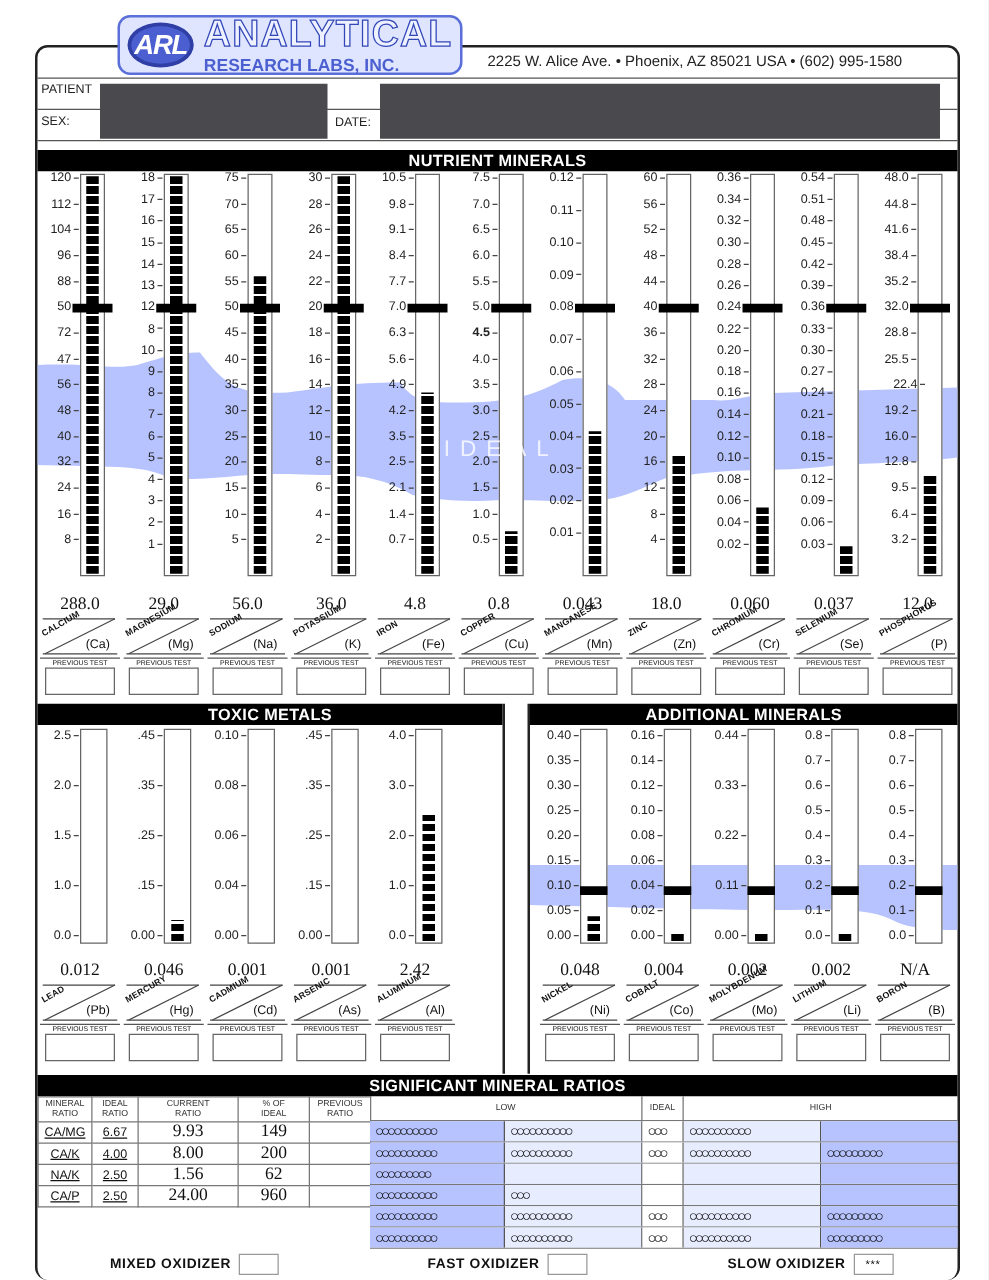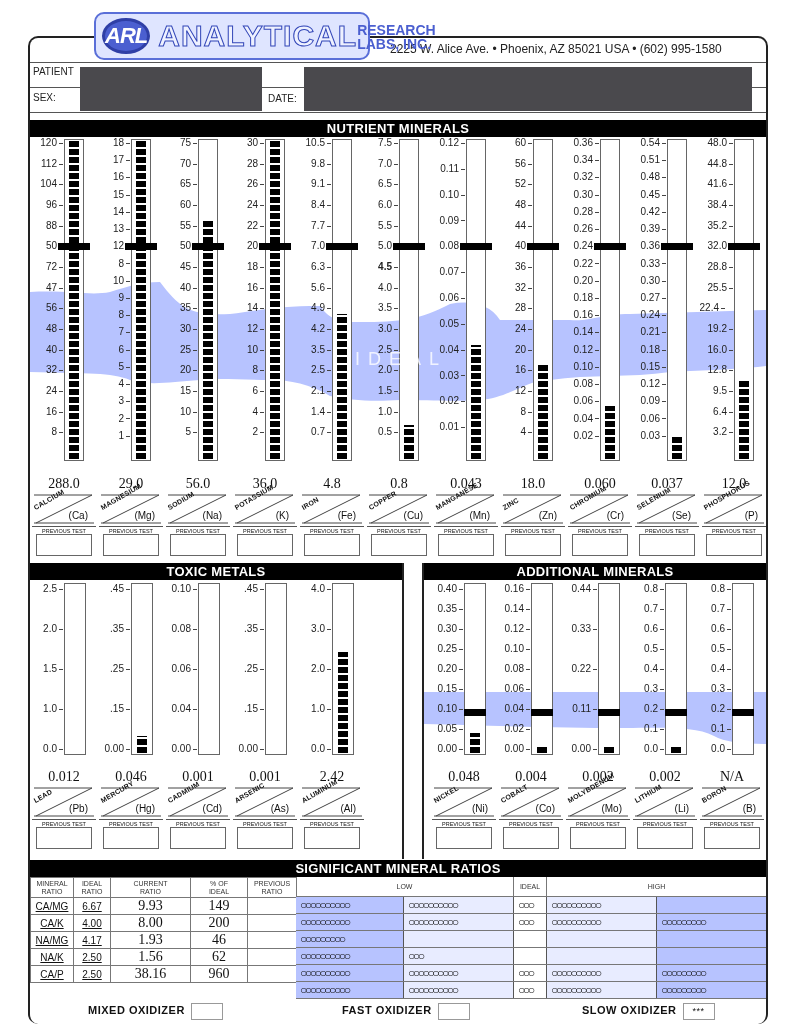--- a/index.html
+++ b/index.html
@@ -5,21 +5,21 @@
   * { box-sizing: border-box; margin: 0; padding: 0; }
   html, body { width: 791px; height: 1024px; background: #fff; overflow: hidden; }
   body { font-family: "Liberation Sans", sans-serif; color: #111; position: relative; }
 
   .logo { position: absolute; left: 94px; top: 12px; width: 276px; height: 48px;
           border: 2px solid #5a6fd8; border-radius: 10px; background: #dfe5ff;
           display: flex; align-items: center; padding: 0 6px; z-index: 3; }
   .logo-oval { width: 82px; height: 36px; border-radius: 50%; background: #4b5fd0;
                border: 3px solid #2f3fa6; display: flex; align-items: center; justify-content: center;
                color: #fff; font-weight: bold; font-style: italic; font-size: 22px; letter-spacing: -1px; }
-  .logo-text { margin-left: 8px; display: flex; line-height: 1; }
+  .logo-text { margin-left: 8px; display: flex; flex-direction: column; line-height: 1; }
   .logo-main { color: #5a6fd8; font-size: 30px; font-weight: bold; letter-spacing: 1px;
                -webkit-text-stroke: 1px #3246b8; color: #eef1ff; }
   .logo-sub { color: #4b5fd0; font-size: 14px; font-weight: bold; margin-top: 2px; }
 
   .frame { position: absolute; left: 28px; top: 36px; width: 740px; height: 988px;
            border: 2px solid #222; border-radius: 10px; border-bottom: none; }
   .address { position: absolute; left: 390px; top: 42px; font-size: 12px; color: #222; }
 
   .hdr-row { position: absolute; left: 30px; width: 736px; border-top: 1px solid #555; font-size: 10px; }
   .hdr-label { position: absolute; font-size: 10px; color: #222; }
@@ -305,21 +305,21 @@
     <div class="gauge" style="left: 700px; top: 139px; width: 67px; height: 322px;">
       <div class="tube" style="left: 34px; top: 0px; width: 20px; height: 322px;"></div>
       <div class="tick" style="top: -2px; right: 34px;">48.0</div>
       <div class="tick" style="top: 18.6667px; right: 34px;">44.8</div>
       <div class="tick" style="top: 39.3333px; right: 34px;">41.6</div>
       <div class="tick" style="top: 60px; right: 34px;">38.4</div>
       <div class="tick" style="top: 80.6667px; right: 34px;">35.2</div>
       <div class="tick" style="top: 101.333px; right: 34px;">32.0</div>
       <div class="tick" style="top: 122px; right: 34px;">28.8</div>
       <div class="tick" style="top: 142.667px; right: 34px;">25.5</div>
-      <div class="tick" style="top: 163.333px; right: 42px;">22.4</div>
+      <div class="tick" style="top: 163.333px; right: 27px;">22.4</div>
       <div class="tick" style="top: 184px; right: 34px;">19.2</div>
       <div class="tick" style="top: 204.667px; right: 34px;">16.0</div>
       <div class="tick" style="top: 225.333px; right: 34px;">12.8</div>
       <div class="tick" style="top: 246px; right: 34px;">9.5</div>
       <div class="tick" style="top: 266.667px; right: 34px;">6.4</div>
       <div class="tick" style="top: 287.333px; right: 34px;">3.2</div>
       <div class="fill" style="height: 79.5px; bottom: 2px; left: 44px;"></div>
       <div class="marker" style="left: 28px; width: 32px; top: 104.226px;"></div>
     </div>
   </div>
@@ -466,37 +466,30 @@
         <td></td>
       </tr>
       <tr>
         <td class="small">CA/K</td>
         <td class="small">4.00</td>
         <td class="serif">8.00</td>
         <td class="serif">200</td>
         <td></td>
       </tr>
       <tr>
-        <td class="small">NA/MG</td>
-        <td class="small">4.17</td>
-        <td class="serif">1.93</td>
-        <td class="serif">46</td>
-        <td></td>
-      </tr>
-      <tr>
         <td class="small">NA/K</td>
         <td class="small">2.50</td>
         <td class="serif">1.56</td>
         <td class="serif">62</td>
         <td></td>
       </tr>
       <tr>
         <td class="small">CA/P</td>
         <td class="small">2.50</td>
-        <td class="serif">38.16</td>
+        <td class="serif">24.00</td>
         <td class="serif">960</td>
         <td></td>
       </tr>
     </tbody>
 </table>
 
 <div class="ratio-grid">
   <div class="rg-head">
     <div style="width:218px;">LOW</div>
     <div style="width:33px;">IDEAL</div>

